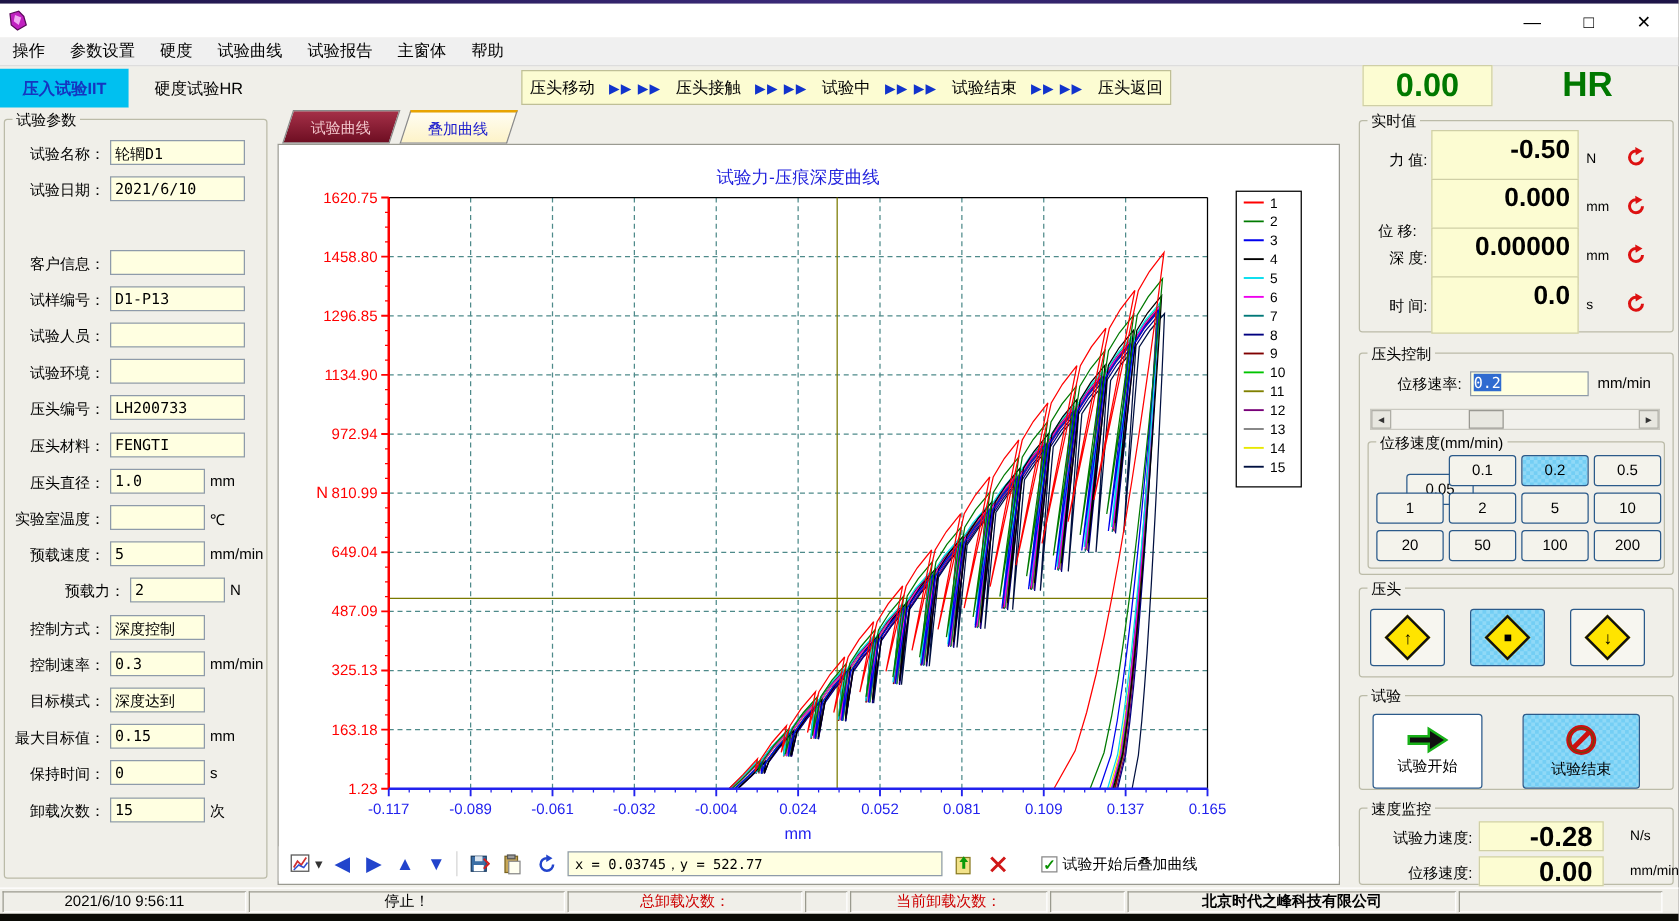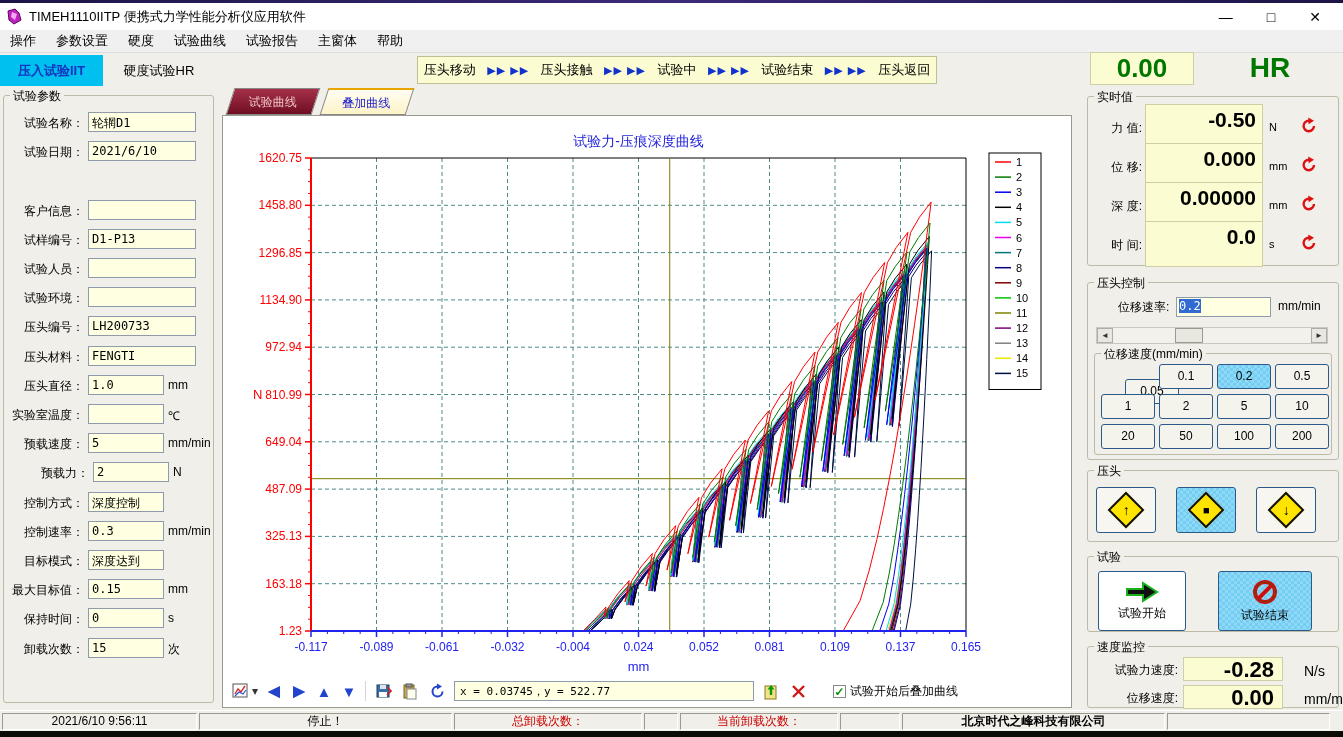--- a/index.html
+++ b/index.html
@@ -79,39 +79,38 @@
            display:flex;align-items:center;justify-content:center;}
   .diamond>span{transform:rotate(-45deg);font-weight:bold;font-size:14px;line-height:14px;}
   
   .testbtn{position:absolute;top:14px;height:60px;border:1px solid #2B5A8A;border-radius:3px;background:#fff;
            display:flex;flex-direction:column;align-items:center;justify-content:center;font-size:12px;gap:2px;}
   .testbtn.active{background:repeating-conic-gradient(#74CEF4 0 25%,#8FD9F7 0 50%) 0 0/6px 6px;}
   
   .monlabel{position:absolute;text-align:right;width:85px;}
   .monval{position:absolute;width:100px;height:24px;background:#FCFCD2;border:1px solid #CFCFA6;
           font-size:22px;font-weight:bold;text-align:right;padding:1px 8px;line-height:22px;}
-  .monunit{position:absolute;font-size:14px;padding-left:15px;}
+  .monunit{position:absolute;font-size:11px;padding-left:15px;}
   
   #statusbar{left:0;top:710px;width:1343px;height:21px;background:#F0EFE9;border-top:1px solid #fff;}
   .seg{position:absolute;top:2px;height:17px;border:1px solid;border-color:#9a9a8e #fff #fff #9a9a8e;
        text-align:center;line-height:15px;font-size:12px;overflow:hidden;}
   #bottomstrip{left:0;top:731px;width:1343px;height:6px;background:#0b0b06;}
 </style>
 </head>
 <body>
 
 <div id="app">
   <div class="abs" id="topedge"></div>
 
   <div class="abs" id="titlebar">
     <svg width="17" height="17" viewBox="0 0 17 17">
       <polygon points="2,3 9,1 13,5 15,12 8,16 3,12" fill="#C020C0" stroke="#5A0A5A" stroke-width="1"></polygon>
       <polygon points="6,4 11,6 9,12 5,9" fill="#F2A8F2"></polygon>
     </svg>
-    <span class="ttl">TIMEH1110IITP 便携式力学性能分析仪应用软件</span>
     <div id="wincontrols">
       <span>—</span>
       <span>□</span>
       <span>✕</span>
     </div>
   </div>
 
   <div class="abs" id="menubar">
       <span class="mi">操作</span>
       <span class="mi">参数设置</span>
@@ -180,21 +179,21 @@
       <div class="prow" style="top: 308px; left: 0px; width: 211px;">
         <span class="plabel" style="top: 3px;">实验室温度：</span>
         <div class="pinput" style="width: 76px;"></div>
         <span class="punit" style="left: 164px; top: 3px;">℃</span>
       </div>
       <div class="prow" style="top: 337.2px; left: 0px; width: 211px;">
         <span class="plabel" style="top: 3px;">预载速度：</span>
         <div class="pinput" style="width: 76px;">5</div>
         <span class="punit" style="left: 164px; top: 3px;">mm/min</span>
       </div>
-      <div class="prow" style="top: 366.4px; left: 5px; width: 211px; text-decoration: underline;">
+      <div class="prow" style="top: 366.4px; left: 16px; width: 211px; text-decoration: underline;">
         <span class="plabel" style="top: 3px;">预载力：</span>
         <div class="pinput" style="width: 76px;">2</div>
         <span class="punit" style="left: 164px; top: 3px;">N</span>
       </div>
       <div class="prow" style="top: 395.6px; left: 0px; width: 211px;">
         <span class="plabel" style="top: 3px;">控制方式：</span>
         <div class="pinput" style="width: 76px;">深度控制</div>
       </div>
       <div class="prow" style="top: 424.8px; left: 0px; width: 211px;">
         <span class="plabel" style="top: 3px;">控制速率：</span>
@@ -466,21 +465,21 @@
   <div class="rtrow" style="top: 14px; left: 0px; width: 252px; height: 32px;">
         <span class="rtlabel" style="top: 9px;">力 值:</span>
         <div class="rtval">-0.50</div>
         <span class="rtunit" style="top: 10px;">N</span>
         <span class="rticon" style="top: 6px;"><svg width="18" height="18" viewBox="0 0 18 18">
             <path d="M14 9 A5.2 5.2 0 1 1 9 3.8" fill="none" stroke="#DD1111" stroke-width="2.4"></path>
             <polygon points="8.2,0.6 14,3.8 8.6,7.2" fill="#DD1111"></polygon>
           </svg></span>
       </div>
       <div class="rtrow" style="top: 53px; left: 0px; width: 252px; height: 32px;">
-        <span class="rtlabel" style="top: 9px;">位 移:</span>
+        <span class="rtlabel" style="top: 27px; text-align: center;">位 移:</span>
         <div class="rtval">0.000</div>
         <span class="rtunit" style="top: 10px;">mm</span>
         <span class="rticon" style="top: 6px;"><svg width="18" height="18" viewBox="0 0 18 18">
             <path d="M14 9 A5.2 5.2 0 1 1 9 3.8" fill="none" stroke="#DD1111" stroke-width="2.4"></path>
             <polygon points="8.2,0.6 14,3.8 8.6,7.2" fill="#DD1111"></polygon>
           </svg></span>
       </div>
       <div class="rtrow" style="top: 92px; left: 0px; width: 252px; height: 32px;">
         <span class="rtlabel" style="top: 9px;">深 度:</span>
         <div class="rtval">0.00000</div>

